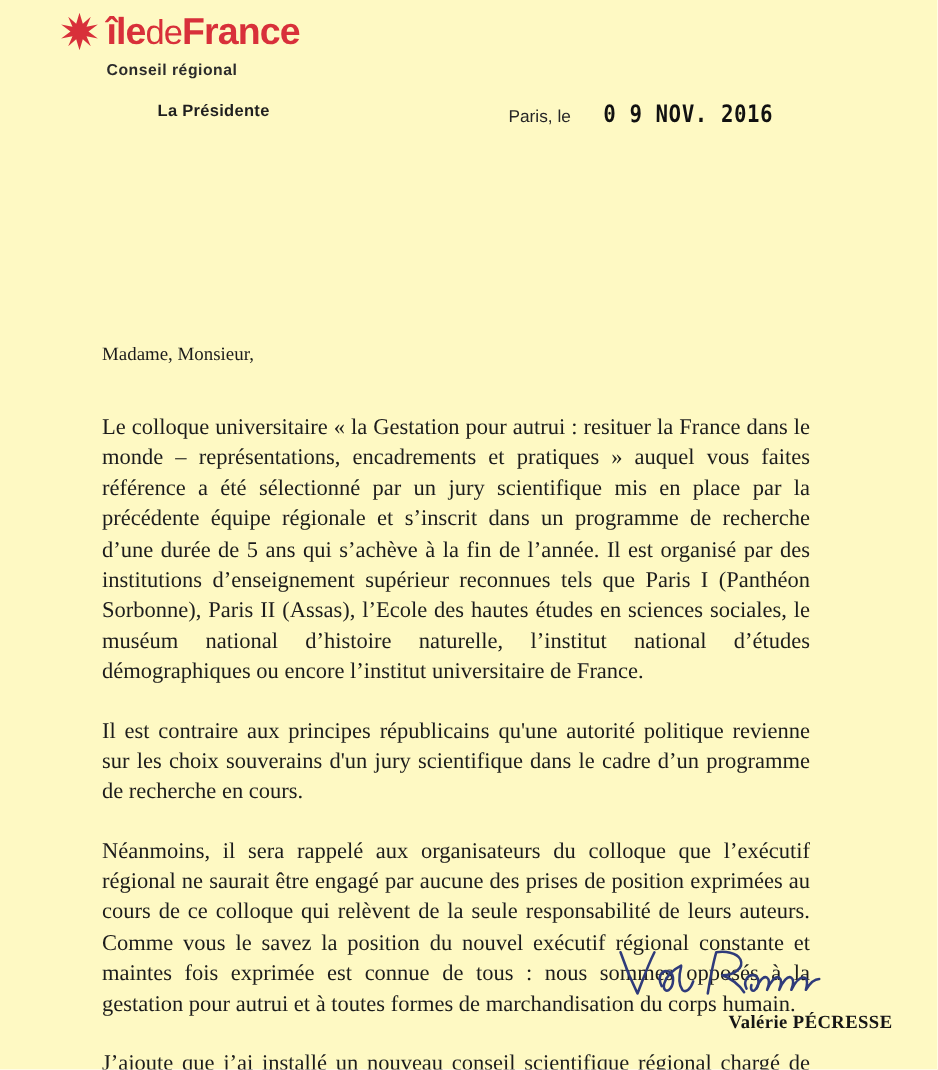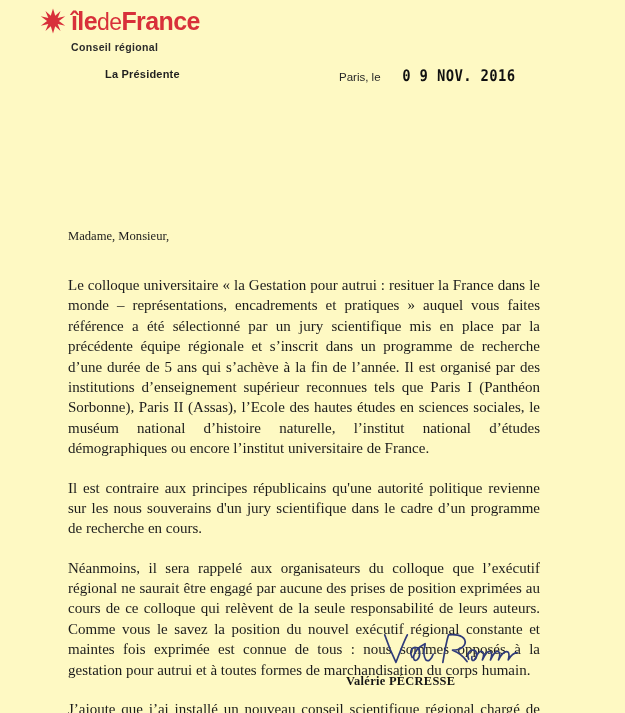--- a/index.html
+++ b/index.html
@@ -129,24 +129,24 @@
     hyphens: none;
   }
   .para.closing {
     text-align: left;
     margin-bottom: 0;
   }
 
   
   .signature-block {
     position: absolute;
-    left: 346px;
+    left: 375px;
     top: 630px;
     width: 220px;
-    text-align: left;
+    text-align: right;
   }
   .sig-ink {
     height: 42px;
     display: block;
     margin: 0 auto;
   }
   .sig-name {
     font-family: "Liberation Serif", "DejaVu Serif", serif;
     font-size: 12.4px;
     font-weight: 700;
@@ -175,21 +175,21 @@
   <div class="role">La Présidente</div>
 
   <div class="dateline">
     <span class="city">Paris, le</span>
     <span class="stamp">0 9 NOV. 2016</span>
   </div>
 
   <div class="body-block">
     <p class="salutation">Madame, Monsieur,</p>
     <p class="para">Le colloque universitaire « la Gestation pour autrui : resituer la France dans le monde – représentations, encadrements et pratiques » auquel vous faites référence a été sélectionné par un jury scientifique mis en place par la précédente équipe régionale et s’inscrit dans un programme de recherche d’une durée de 5 ans qui s’achève à la fin de l’année. Il est organisé par des institutions d’enseignement supérieur reconnues tels que Paris I (Panthéon Sorbonne), Paris II (Assas), l’Ecole des hautes études en sciences sociales, le muséum national d’histoire naturelle, l’institut national d’études démographiques ou encore l’institut universitaire de France.</p>
-    <p class="para">Il est contraire aux principes républicains qu'une autorité politique revienne sur les nous souverains d'un jury scientifique dans le cadre d’un programme de recherche en cours.</p>
+    <p class="para">Il est contraire aux principes républicains qu'une autorité politique revienne sur les choix souverains d'un jury scientifique dans le cadre d’un programme de recherche en cours.</p>
     <p class="para">Néanmoins, il sera rappelé aux organisateurs du colloque que l’exécutif régional ne saurait être engagé par aucune des prises de position exprimées au cours de ce colloque qui relèvent de la seule responsabilité de leurs auteurs. Comme vous le savez la position du nouvel exécutif régional constante et maintes fois exprimée est connue de tous : nous sommes opposés à la gestation pour autrui et à toutes formes de marchandisation du corps humain.</p>
     <p class="para">J’ajoute que j’ai installé un nouveau conseil scientifique régional chargé de travailler à la définition des priorités de recherche de la région Ile-de-France pour la période 2017-2022 et que les études de genre n’en font pas partie.</p>
   </div>
 
   <div class="signature-block">
     <svg class="sig-ink" viewBox="0 0 200 52" aria-hidden="true">
       <g fill="none" stroke="#2f3b7a" stroke-width="2.1" stroke-linecap="round" stroke-linejoin="round">
         <path d="M12 6 C16 18, 21 30, 26 40 C30 30, 34 18, 40 6"></path>
         <path d="M46 34 C42 26, 46 20, 52 22 C57 24, 56 34, 52 37 C49 39, 47 36, 48 32 C50 25, 56 20, 62 17"></path>
         <path d="M62 18 C60 26, 60 33, 63 37 C66 40, 70 36, 72 30"></path>

